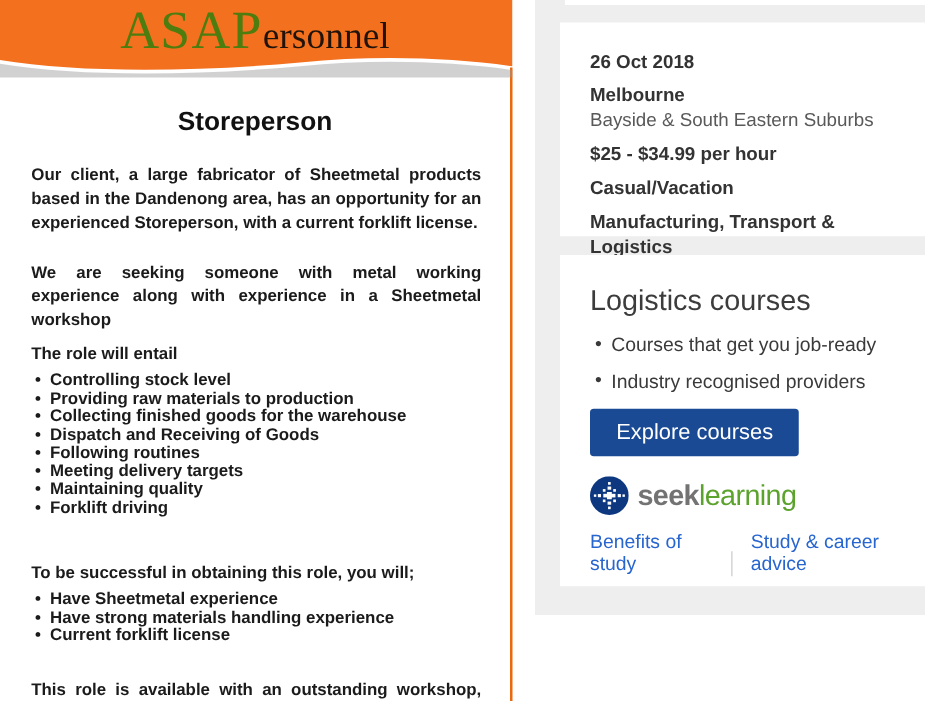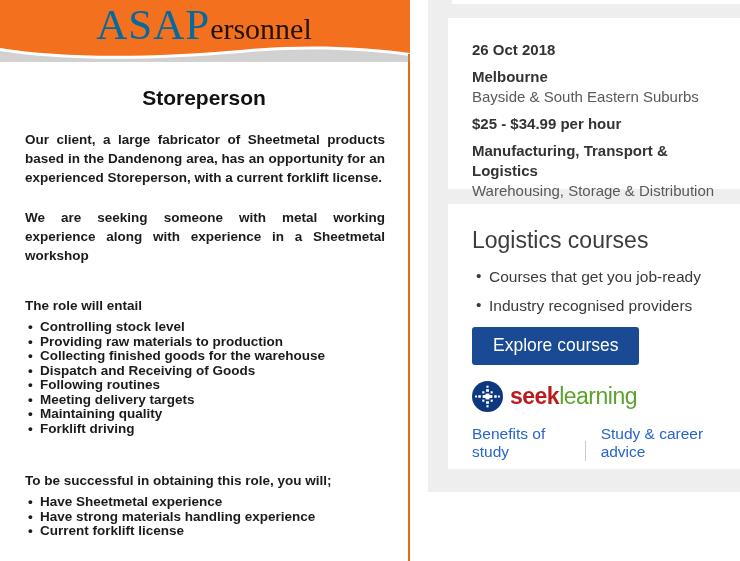--- a/index.html
+++ b/index.html
@@ -8,31 +8,31 @@
   #stage { position:relative; width:740px; height:561px; background:#ffffff; }
 
   
   .left-panel { position:absolute; left:0; top:0; width:430px; height:561px; background:#ffffff; }
   .accent-line-core { position:absolute; left:408px; top:54px; bottom:0; width:2px; background:#e8690f; }
 
   .banner { position:relative; width:410px; height:62px; }
   .banner svg { position:absolute; left:0; top:0; }
   .banner-logo { position:absolute; left:0; top:2px; width:408px; text-align:center;
                  white-space:nowrap; line-height:46px; }
-  .logo-asap { font-family:"Liberation Serif", serif; font-size:43px; color:#0369a1;
+  .logo-asap { font-family:"Liberation Serif", serif; font-size:43px; color:#4d7c0f;
                letter-spacing:1px; }
   .logo-rest { font-family:"Liberation Serif", serif; font-size:30px; color:#22130a; }
 
   .ad-body { position:relative; width:408px; color:#1b1b1b; }
   .ad-title { margin-top:24px; text-align:center; font-size:21px; font-weight:bold; color:#111; }
   .ad-p { margin:0 23px 0 25px; margin-top:21px; font-size:13.5px; font-weight:bold;
           line-height:19px; text-align:justify; }
   .ad-p.first { margin-top:20px; }
   .ad-h3 { margin:0 23px 0 25px; font-size:13.5px; font-weight:bold; line-height:17px; }
-  .role-heading { margin-top:32px; }
+  .role-heading { margin-top:9px; }
   .success-heading { margin-top:36px; }
   .ad-list { margin:6px 23px 0 40px; list-style:none; }
   .ad-list li { position:relative; font-size:13.5px; font-weight:bold; line-height:14.5px;
                 padding:0; }
   .ad-list li::before { content:"\2022"; position:absolute; left:-12px; top:0; }
   .closing { margin-top:26px; }
 
   
   .right-col { position:absolute; left:428px; top:0; width:312px; height:492px; background:#eeeeee; }
   .card { position:absolute; left:20px; right:0; background:#ffffff; }
@@ -50,21 +50,21 @@
                      margin-bottom:9px; }
   .courses-list li::before { content:"\2022"; position:absolute; left:-13px; top:-1px; color:#3a3a3a; }
 
   .explore-btn { display:inline-block; margin-top:2px; background:#1a4a94; color:#ffffff;
                  font-size:17.5px; font-family:"Liberation Sans", sans-serif;
                  padding:8px 21px 9px 21px; border:none; border-radius:3px; cursor:pointer; }
 
   .brand-row { margin-top:16px; display:flex; align-items:center; }
   .brand-mark { width:31px; height:31px; flex:0 0 31px; }
   .brand-word { margin-left:7px; font-size:23px; letter-spacing:-0.5px; white-space:nowrap; }
-  .brand-seek { font-weight:bold; color:#b91c1c; }
+  .brand-seek { font-weight:bold; color:#737373; }
   .brand-learning { color:#5ba32c; }
 
   .links-row { margin-top:13px; display:flex; align-items:flex-end; }
   .study-link { font-size:15.5px; color:#2765cf; text-decoration:none; cursor:pointer; }
   .link-divider { width:1px; height:20px; background:#cccccc; margin:0 15px; }
 </style>
 </head>
 <body>
 
 <div id="stage">
@@ -119,20 +119,23 @@
         <div class="d-bold">26 Oct 2018</div>
       </div>
       <div class="d-row">
         <div class="d-bold">Melbourne</div>
         <div class="d-gray">Bayside &amp; South Eastern Suburbs</div>
       </div>
       <div class="d-row">
         <div class="d-bold">$25 - $34.99 per hour</div>
       </div>
       <div class="d-row">
+        <div class="d-bold">Casual/Vacation</div>
+      </div>
+      <div class="d-row">
         <div class="d-bold">Manufacturing, Transport &amp; Logistics</div>
         <div class="d-gray">Warehousing, Storage &amp; Distribution</div>
       </div>
     </div>
 
     <div class="card courses-card">
       <div class="courses-title">Logistics courses</div>
       <ul class="courses-list">
         <li>Courses that get you job-ready</li>
         <li>Industry recognised providers</li>

